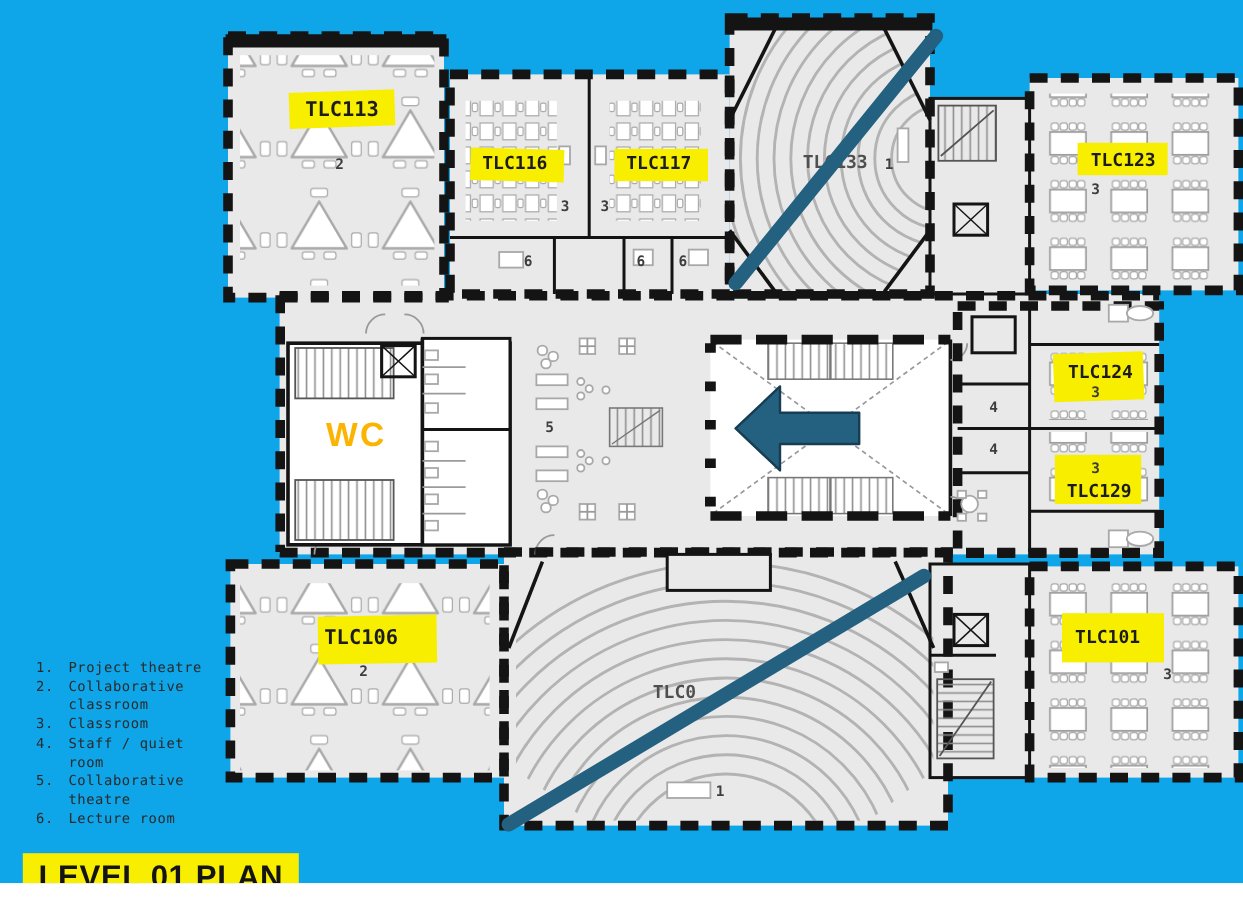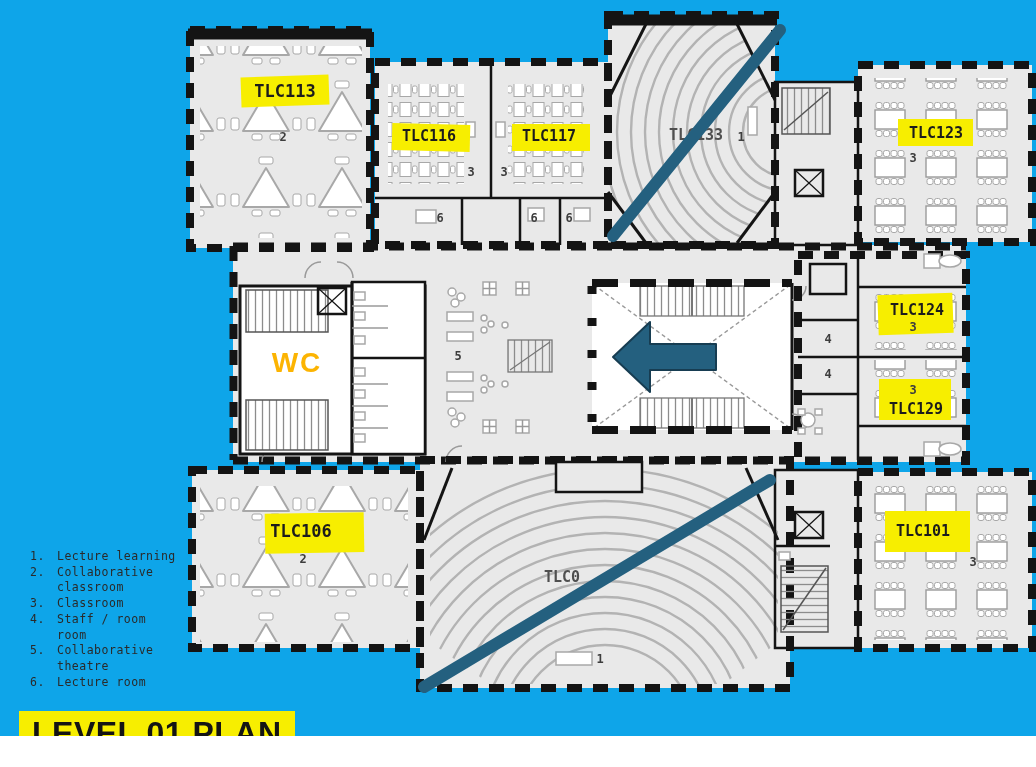--- a/index.html
+++ b/index.html
@@ -24,21 +24,21 @@
   .num{font:bold 12px "DejaVu Sans Mono",monospace;fill:#3d3d3d;text-anchor:middle;}
   .wcTxt{font:bold 28px "Liberation Sans",sans-serif;fill:#fcb402;text-anchor:middle;letter-spacing:2px;}
   .blueFill{fill:#24607f;}
   .blueLine{stroke:#24607f;stroke-width:12;stroke-linecap:round;}
   
   .legend{position:absolute;left:30px;top:549px;font-family:"DejaVu Sans Mono",monospace;
           font-size:11.5px;line-height:15.7px;color:#2a2a2a;letter-spacing:0.5px;}
   .li{display:flex;}
   .ln{width:27px;flex:none;}
   .title{position:absolute;left:19px;top:711px;background:#f7ee00;color:#141414;
-         font-family:"Liberation Sans",sans-serif;font-weight:bold;font-size:32px;
+         font-family:"Liberation Sans",sans-serif;font-weight:bold;font-size:26px;
          letter-spacing:0.5px;padding:4px 13px 6px 13px;}
 </style>
 </head>
 <body>
 
 <div class="page">
 
 <svg width="1036" height="767" viewBox="0 0 1036 767">
   <defs>
     <pattern id="patDesk" width="19" height="20" patternUnits="userSpaceOnUse">
@@ -368,37 +368,37 @@
   <g>
     <line class="blueLine" x1="780" y1="30" x2="613" y2="236"></line>
     <line class="blueLine" x1="770" y1="480" x2="424" y2="687"></line>
     <polygon class="blueFill" points="613,357 650,322 650,344 716,344 716,370 650,370 650,392" stroke="#173d52" stroke-width="2" stroke-linejoin="round"></polygon>
   </g>
 </svg>
 
   <div class="legend">
     <div class="li">
         <span class="ln">1.</span>
-        <span>Lecture learning</span>
+        <span>Project theatre</span>
       </div>
     <div class="li">
         <span class="ln">2.</span>
         <span>Collaborative</span>
       </div>
     <div class="li">
         <span class="ln"></span>
         <span>classroom</span>
       </div>
     <div class="li">
         <span class="ln">3.</span>
         <span>Classroom</span>
       </div>
     <div class="li">
         <span class="ln">4.</span>
-        <span>Staff / room</span>
+        <span>Staff / quiet</span>
       </div>
     <div class="li">
         <span class="ln"></span>
         <span>room</span>
       </div>
     <div class="li">
         <span class="ln">5.</span>
         <span>Collaborative</span>
       </div>
     <div class="li">

